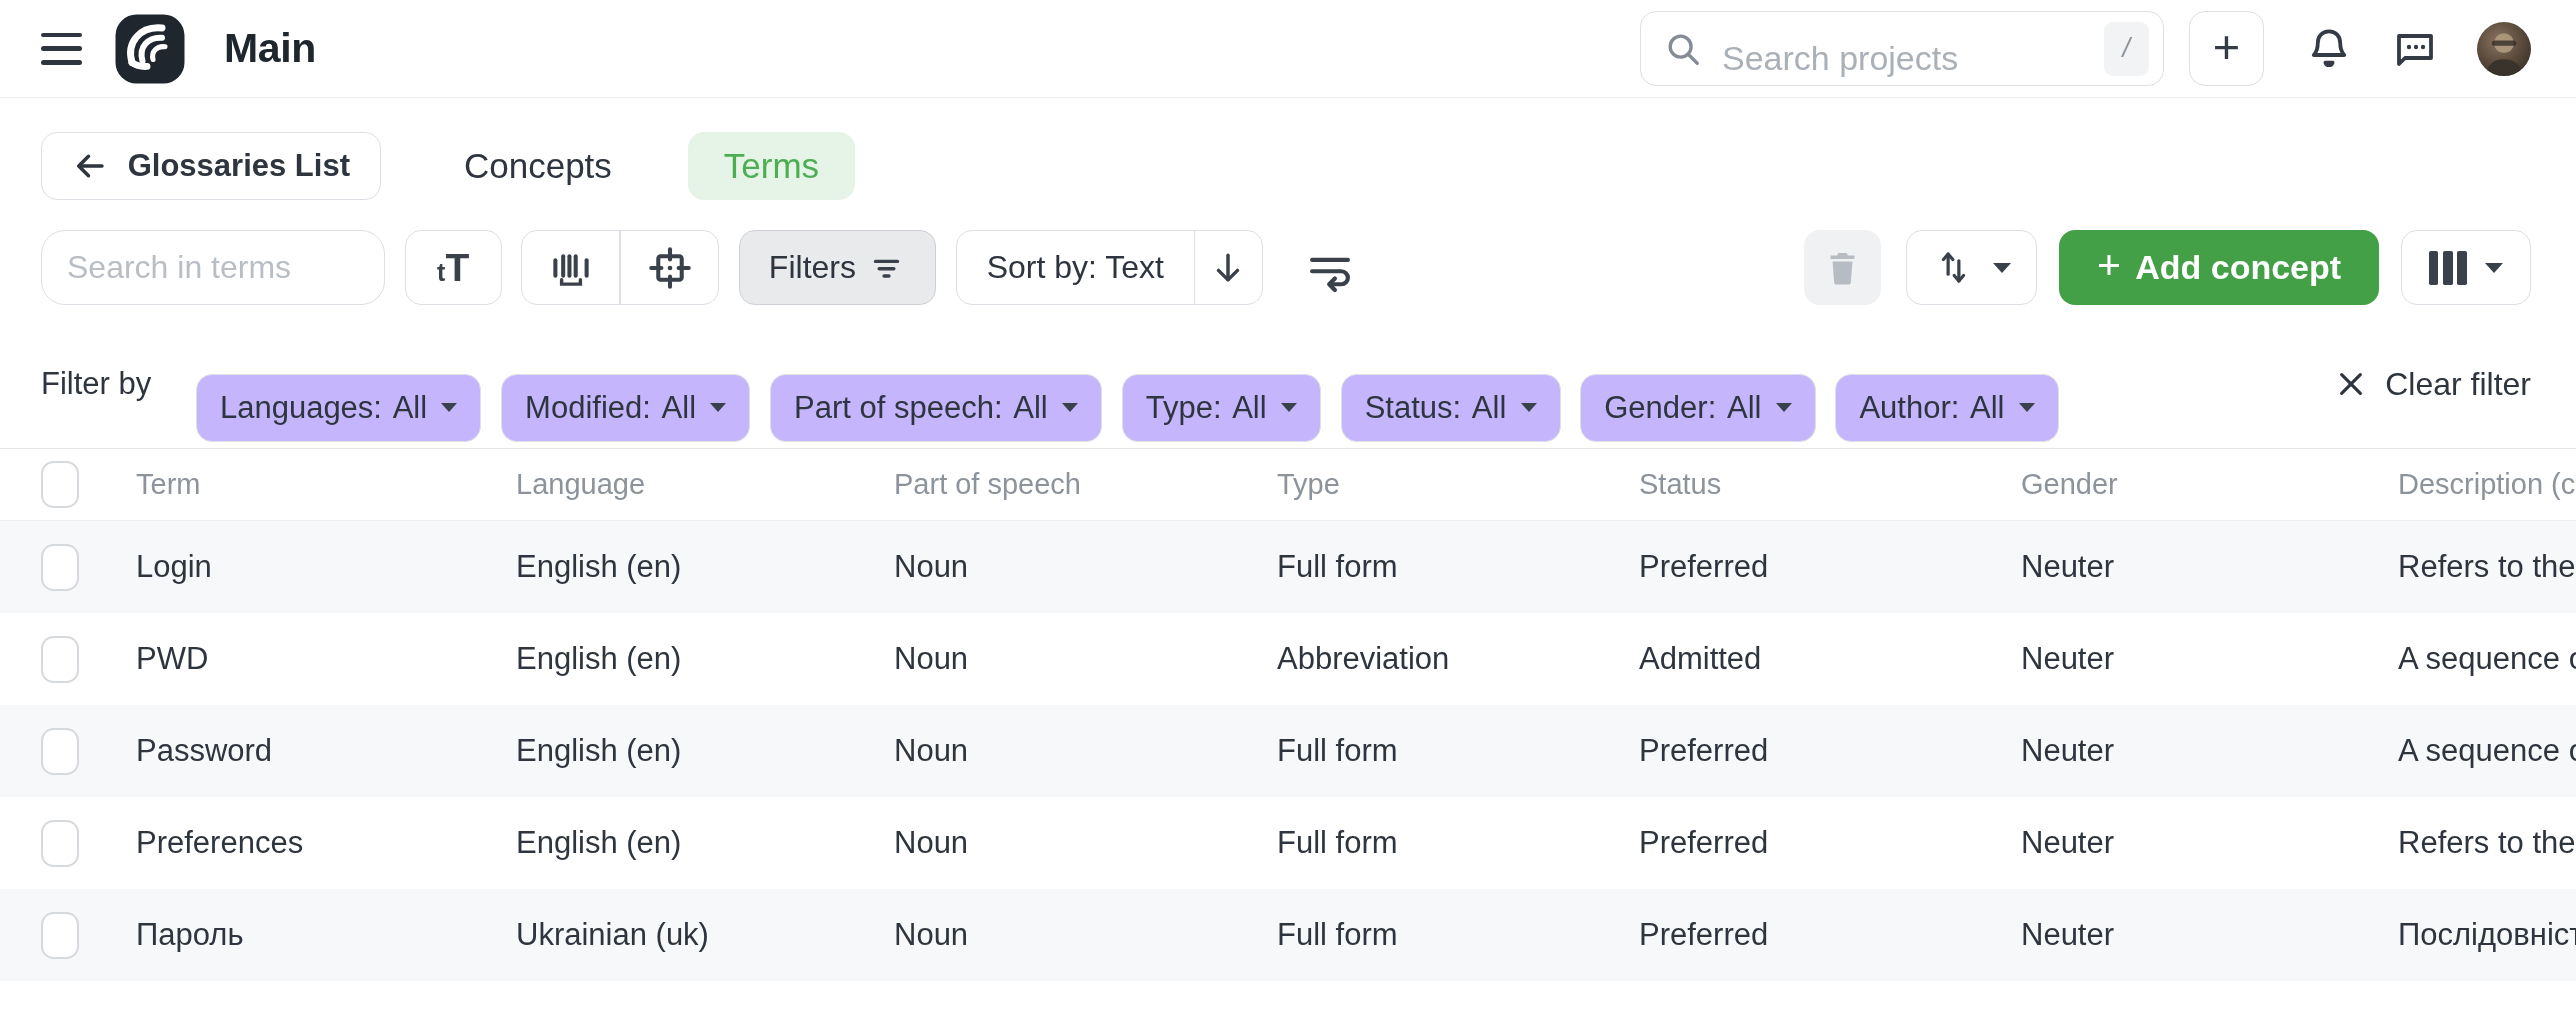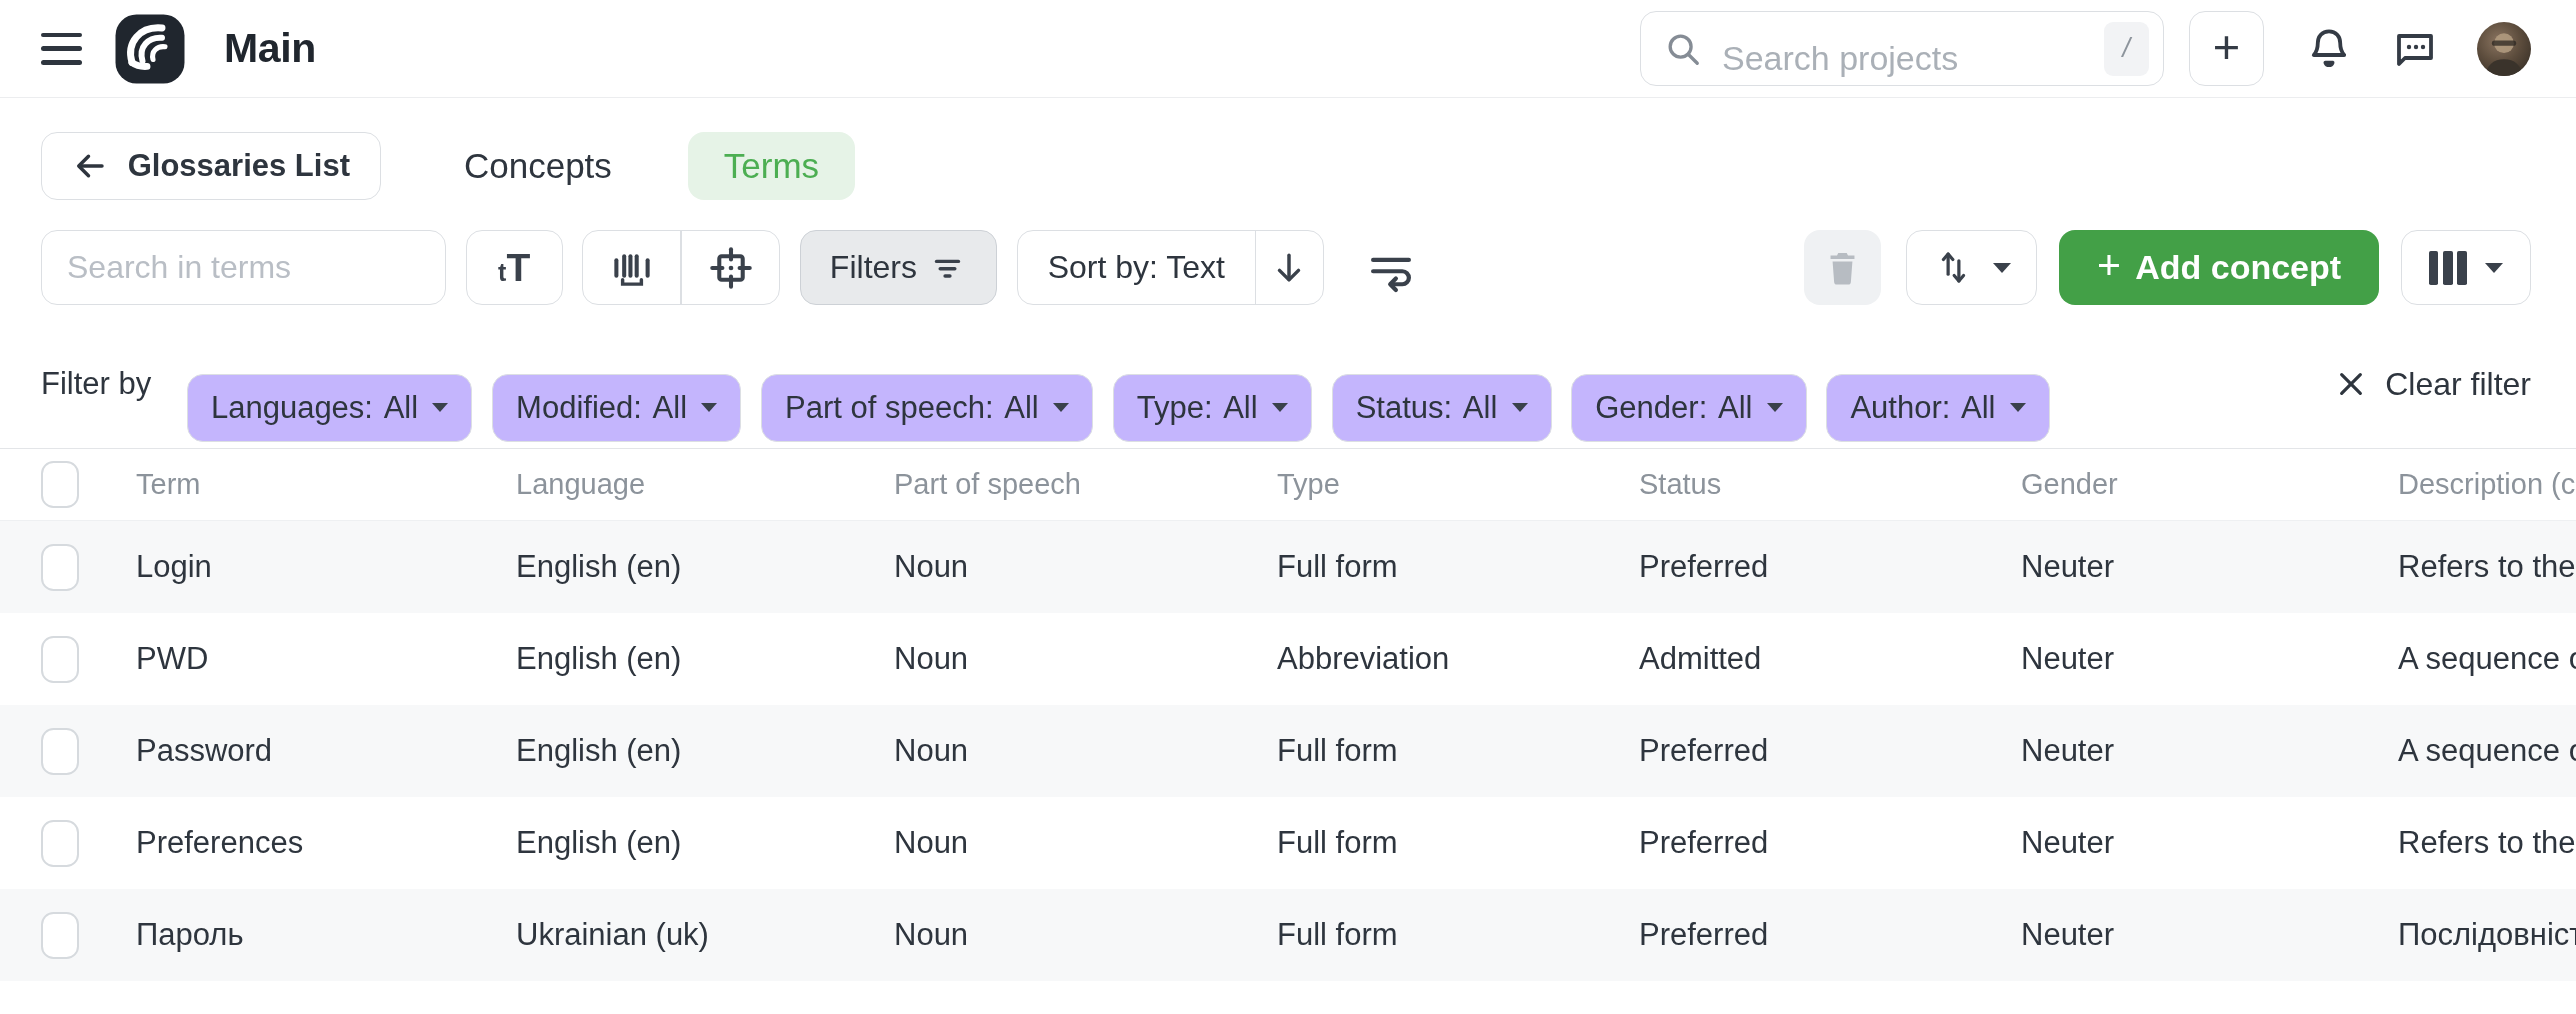--- a/index.html
+++ b/index.html
@@ -25,21 +25,21 @@
   .chat-btn{margin-left:38px;}
   .avatar{margin-left:38px;width:54px;height:54px;border-radius:50%;overflow:hidden;flex:none;cursor:pointer;background:radial-gradient(circle at 40% 35%,#8a7460 0%,#5d4d3d 45%,#2c2620 100%);position:relative;}
   .avatar svg{position:absolute;left:0;top:0;}
   
   .nav-row{margin:34px 45px 0 41px;display:flex;align-items:center;height:68px;gap:31px;}
   .back-btn{height:68px;border:1.8px solid #dcdfe3;border-radius:16px;background:#fff;display:flex;align-items:center;gap:19.7px;padding:0 30px;font-size:31px;font-weight:700;color:#2e353e;cursor:pointer;font-family:inherit;}
   .tab{margin-left:52px;font-size:35px;color:#2e353e;background:none;border:none;padding:0;cursor:pointer;font-family:inherit;}
   .tab.active{margin-left:45px;background:#e6f3e7;color:#4cae52;height:68px;padding:0 36px;border-radius:16px;display:flex;align-items:center;}
   
   .toolbar{margin:30px 45px 0 41px;display:flex;align-items:center;height:75px;}
-  .term-search{width:405px;height:75px;border:1.8px solid #dcdfe3;border-radius:16px;padding:0 25px;font-size:32px;font-family:inherit;color:#2e353e;outline:none;}
+  .term-search{width:344px;height:75px;border:1.8px solid #dcdfe3;border-radius:24px;padding:0 25px;font-size:32px;font-family:inherit;color:#2e353e;outline:none;}
   .term-search::placeholder{color:#b9bec5;}
   .icon-btn{height:75px;min-width:97px;border:1.8px solid #dcdfe3;border-radius:16px;background:#fff;display:flex;align-items:center;justify-content:center;cursor:pointer;margin-left:19.7px;}
   .case-glyph{font-weight:700;color:#3a414b;line-height:1;}
   .case-glyph .small{font-size:25px;}
   .case-glyph .big{font-size:39px;}
   .btn-group{display:flex;align-items:stretch;border:1.8px solid #dcdfe3;border-radius:16px;background:#fff;margin-left:19.7px;overflow:hidden;height:75px;}
   .btn-group .cell{width:97px;display:flex;align-items:center;justify-content:center;background:none;border:none;cursor:pointer;}
   .btn-group .divider{width:1.8px;background:#dcdfe3;}
   .filters-btn{margin-left:19.7px;height:75px;border:1.8px solid #cdd1d6;border-radius:16px;background:#e8eaec;display:flex;align-items:center;gap:11px;padding:0 29px;font-size:32px;color:#2e353e;cursor:pointer;font-family:inherit;}
   .sort-btn{margin-left:19.7px;height:75px;border:1.8px solid #dcdfe3;border-radius:16px;background:#fff;display:flex;align-items:stretch;overflow:hidden;cursor:pointer;}
@@ -50,21 +50,21 @@
   .trash-btn{width:77px;height:75px;border:none;border-radius:16px;background:#eff1f3;display:flex;align-items:center;justify-content:center;cursor:default;}
   .updown-btn{margin-left:25px;height:75px;border:1.8px solid #dcdfe3;border-radius:16px;background:#fff;display:flex;align-items:center;gap:18px;padding:0 25px;cursor:pointer;}
   .caret{width:0;height:0;border-left:9px solid transparent;border-right:9px solid transparent;border-top:10.7px solid #3a414b;}
   .add-btn{margin-left:21.5px;height:75px;border:none;border-radius:16px;background:#43a047;color:#fff;display:flex;align-items:center;gap:14.3px;padding:0 38px;font-size:34px;font-weight:700;cursor:pointer;font-family:inherit;}
   .add-btn .plus{font-size:41px;font-weight:400;line-height:1;padding-bottom:3.6px;}
   .columns-btn{margin-left:21.5px;height:75px;border:1.8px solid #dcdfe3;border-radius:16px;background:#fff;display:flex;align-items:center;gap:18px;padding:0 27px;cursor:pointer;}
   .col-bars{display:flex;gap:4.5px;}
   .col-bars i{display:block;width:9.8px;height:34px;background:#3a414b;border-radius:1.8px;}
   
   .filter-bar{margin:45px 45px 0 41px;display:flex;align-items:center;height:68px;}
-  .filter-by{font-size:31px;color:#2e353e;margin-right:16px;}
+  .filter-by{font-size:31px;color:#2e353e;margin-right:25px;}
   .chip{height:68px;border:1.8px solid #dcdfe3;border-radius:16px;background:#c4b5fd;display:flex;align-items:center;padding:0 23px;margin-left:19.7px;font-size:31px;color:#2e353e;cursor:pointer;font-family:inherit;margin-top:47px;}
   .chip .chip-value{margin-left:10.7px;}
   .chip .caret{margin-left:14.3px;border-left-width:8px;border-right-width:8px;border-top-width:9.8px;}
   .clear-filter{margin-left:auto;background:none;border:none;display:flex;align-items:center;gap:18px;font-size:32px;color:#2e353e;cursor:pointer;font-family:inherit;padding:0;}
   
   .table{margin-top:30px;border-top:1.8px solid #e3e5e8;}
   .thead{display:flex;align-items:center;height:72px;padding-left:41px;border-bottom:1.8px solid #eef0f2;color:#8c939b;font-size:29px;}
   .trow{display:flex;align-items:center;height:92px;padding-left:41px;font-size:31px;color:#2e353e;cursor:pointer;}
   .trow.striped{background:#f7f8f9;}
   .cb-col{width:95px;flex:none;display:flex;align-items:center;}

